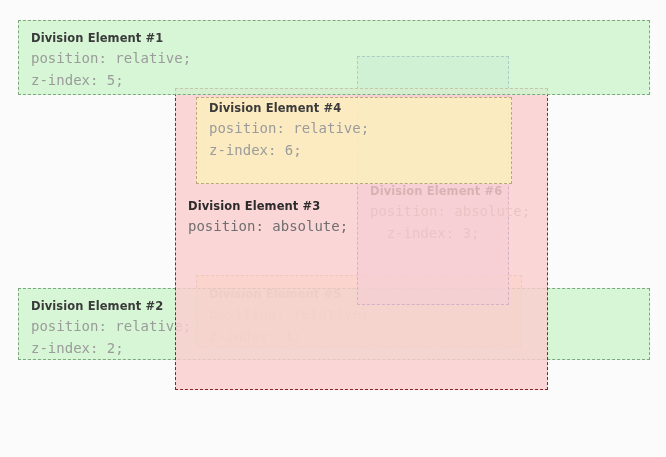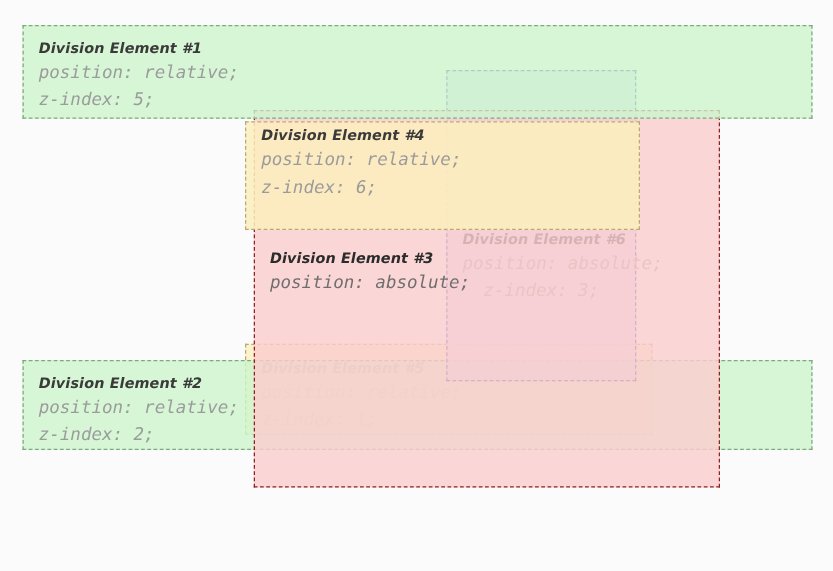--- a/index.html
+++ b/index.html
@@ -8,21 +8,20 @@
     padding: 0;
     background: #fbfbfb;
   }
   #stage {
     position: relative;
     width: 666px;
     height: 457px;
     background: #fbfbfb;
     overflow: hidden;
     font-family: "DejaVu Sans Mono", "Liberation Mono", monospace;
-    font-style: italic;
   }
   .divbox {
     position: absolute;
     box-sizing: border-box;
     padding: 8px 12px;
     line-height: 1.58;
   }
   .title {
     display: block;
     font-family: "DejaVu Sans", "Liberation Sans", sans-serif;
@@ -93,21 +92,21 @@
     border: 1px dashed #2c2ca8;
     z-index: 3;
     padding-top: 125px;
     text-align: center;
   }
   #d6 .title { text-align: left; }
   #d6 .prop  { text-align: left; }
   #d6 .prop.indent { text-align: center; }
   
   #d1, #d2 { background: rgba(205, 245, 205, 0.80); }
-  #d3 { background: rgba(250, 205, 205, 0.82); margin-left: 28px; }
+  #d3 { background: rgba(250, 205, 205, 0.82); }
   #d4 { background: rgba(252, 238, 190, 0.88); }
   #d5 { background: rgba(252, 240, 196, 0.88); }
   #d6 { background: rgba(218, 215, 242, 0.80); }
 </style>
 </head>
 <body>
 
 <div id="stage">
 
   <div class="divbox" id="d1">

